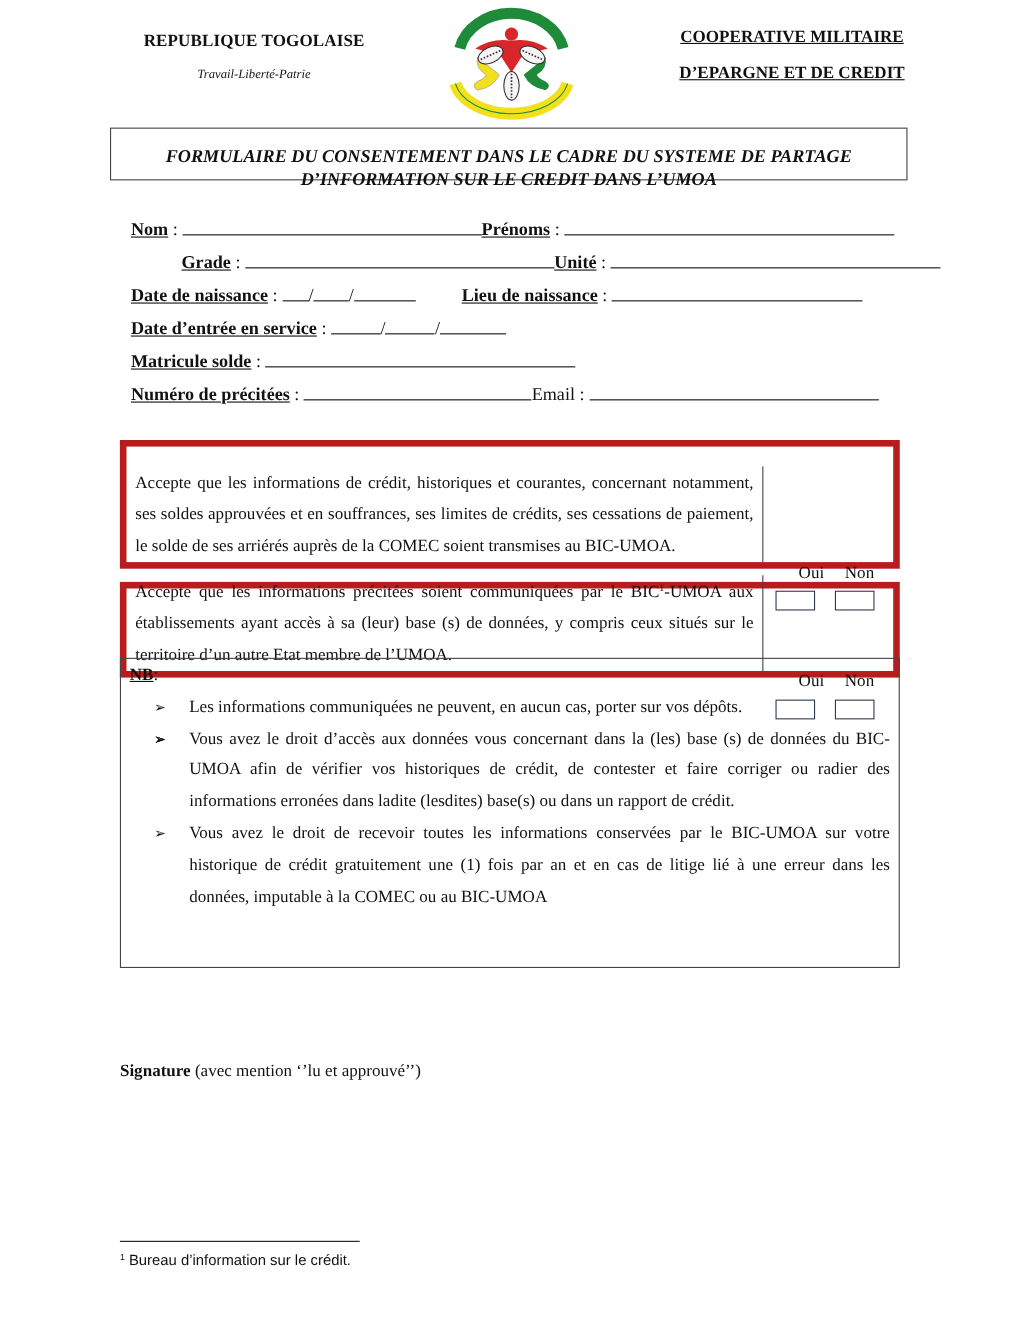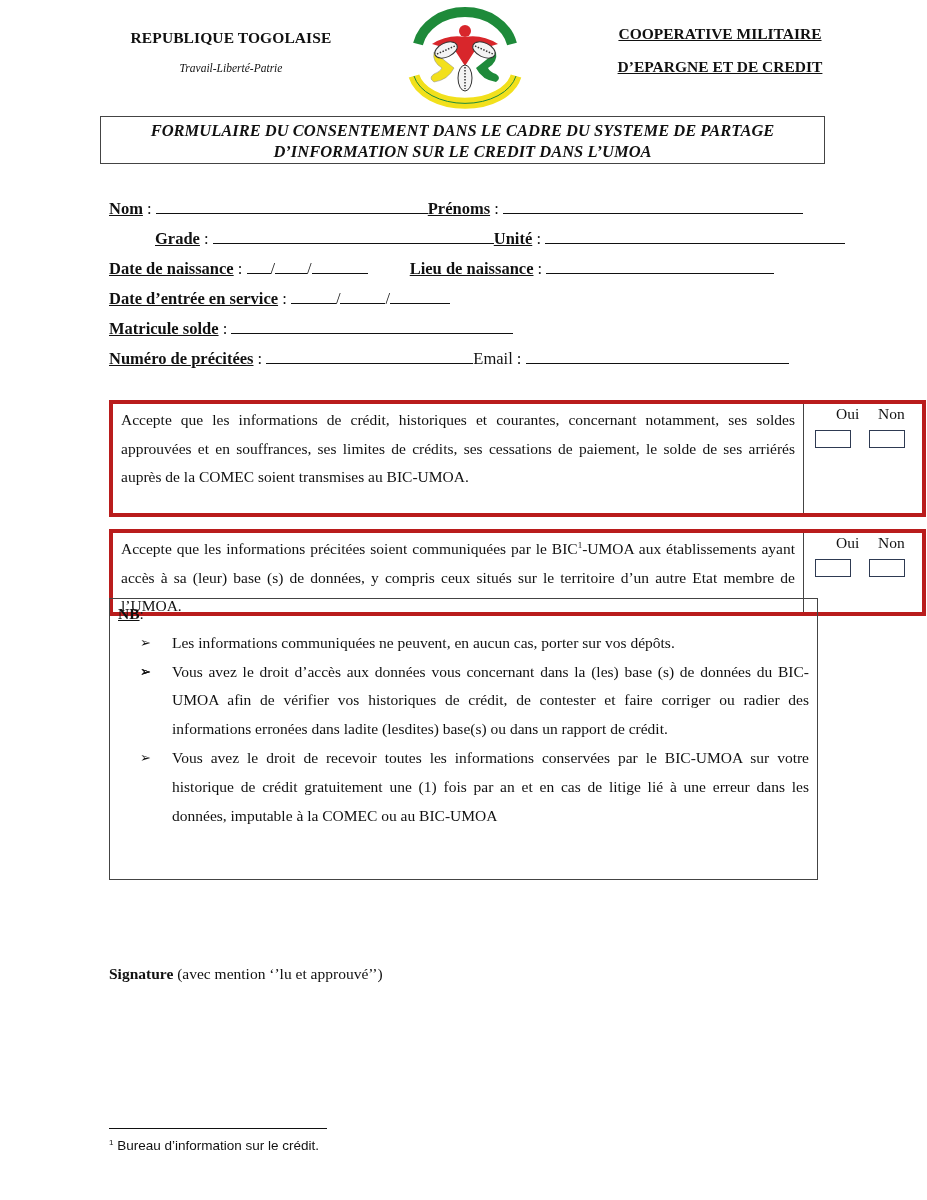--- a/index.html
+++ b/index.html
@@ -17,31 +17,31 @@
     .hdr-right { left: 600px; width: 240px; text-align: center; font-weight: bold;
       font-size: 15.5px; text-decoration: underline; }
     .hdr-right.l1 { top: 25px; }
     .hdr-right.l2 { top: 58px; }
     .logo { left: 404px; top: 4px; width: 122px; height: 106px; }
 
     
     .title-box { left: 100px; top: 116px; width: 725px; height: 48px;
       border: 1px solid #444; box-sizing: border-box; text-align: center;
       font-weight: bold; font-style: italic; font-size: 16.5px; line-height: 21px;
-      padding-top: 3px; }
+      padding-top: 14px; }
 
     
-    .field-row { left: 109px; width: 712px; height: 24px; font-size: 16.5px; white-space: nowrap; }
+    .field-row { left: 119px; width: 712px; height: 24px; font-size: 16.5px; white-space: nowrap; }
     .lbl { font-weight: bold; text-decoration: underline; }
     .plain { font-weight: normal; }
     .line { display: inline-block; border-bottom: 1px solid #111; height: 14px; vertical-align: baseline; }
     .slash { display: inline-block; }
 
     
-    .cbox { left: 109px; width: 817px; border: 4px solid #b91c1c; box-sizing: border-box; display: flex; }
+    .cbox { left: 109px; width: 709px; border: 6px solid #b91c1c; box-sizing: border-box; display: flex; align-items: flex-end; }
     .cbox .txt { flex: 1; padding: 2px 8px 0 8px; font-size: 15.5px; line-height: 28.5px;
       text-align: justify; border-right: 1px solid #444; }
     .cbox .opts { width: 118px; position: relative; font-size: 15.5px; }
     .opt-lbl { position: absolute; top: 1px; }
     .opt-oui-lbl { left: 32px; }
     .opt-non-lbl { left: 74px; }
     .chk { position: absolute; top: 26px; width: 36px; height: 18px; border: 1.5px solid #2e3a52;
       box-sizing: border-box; background: #fff; cursor: pointer; }
     .chk-oui { left: 11px; }
     .chk-non { left: 65px; }

